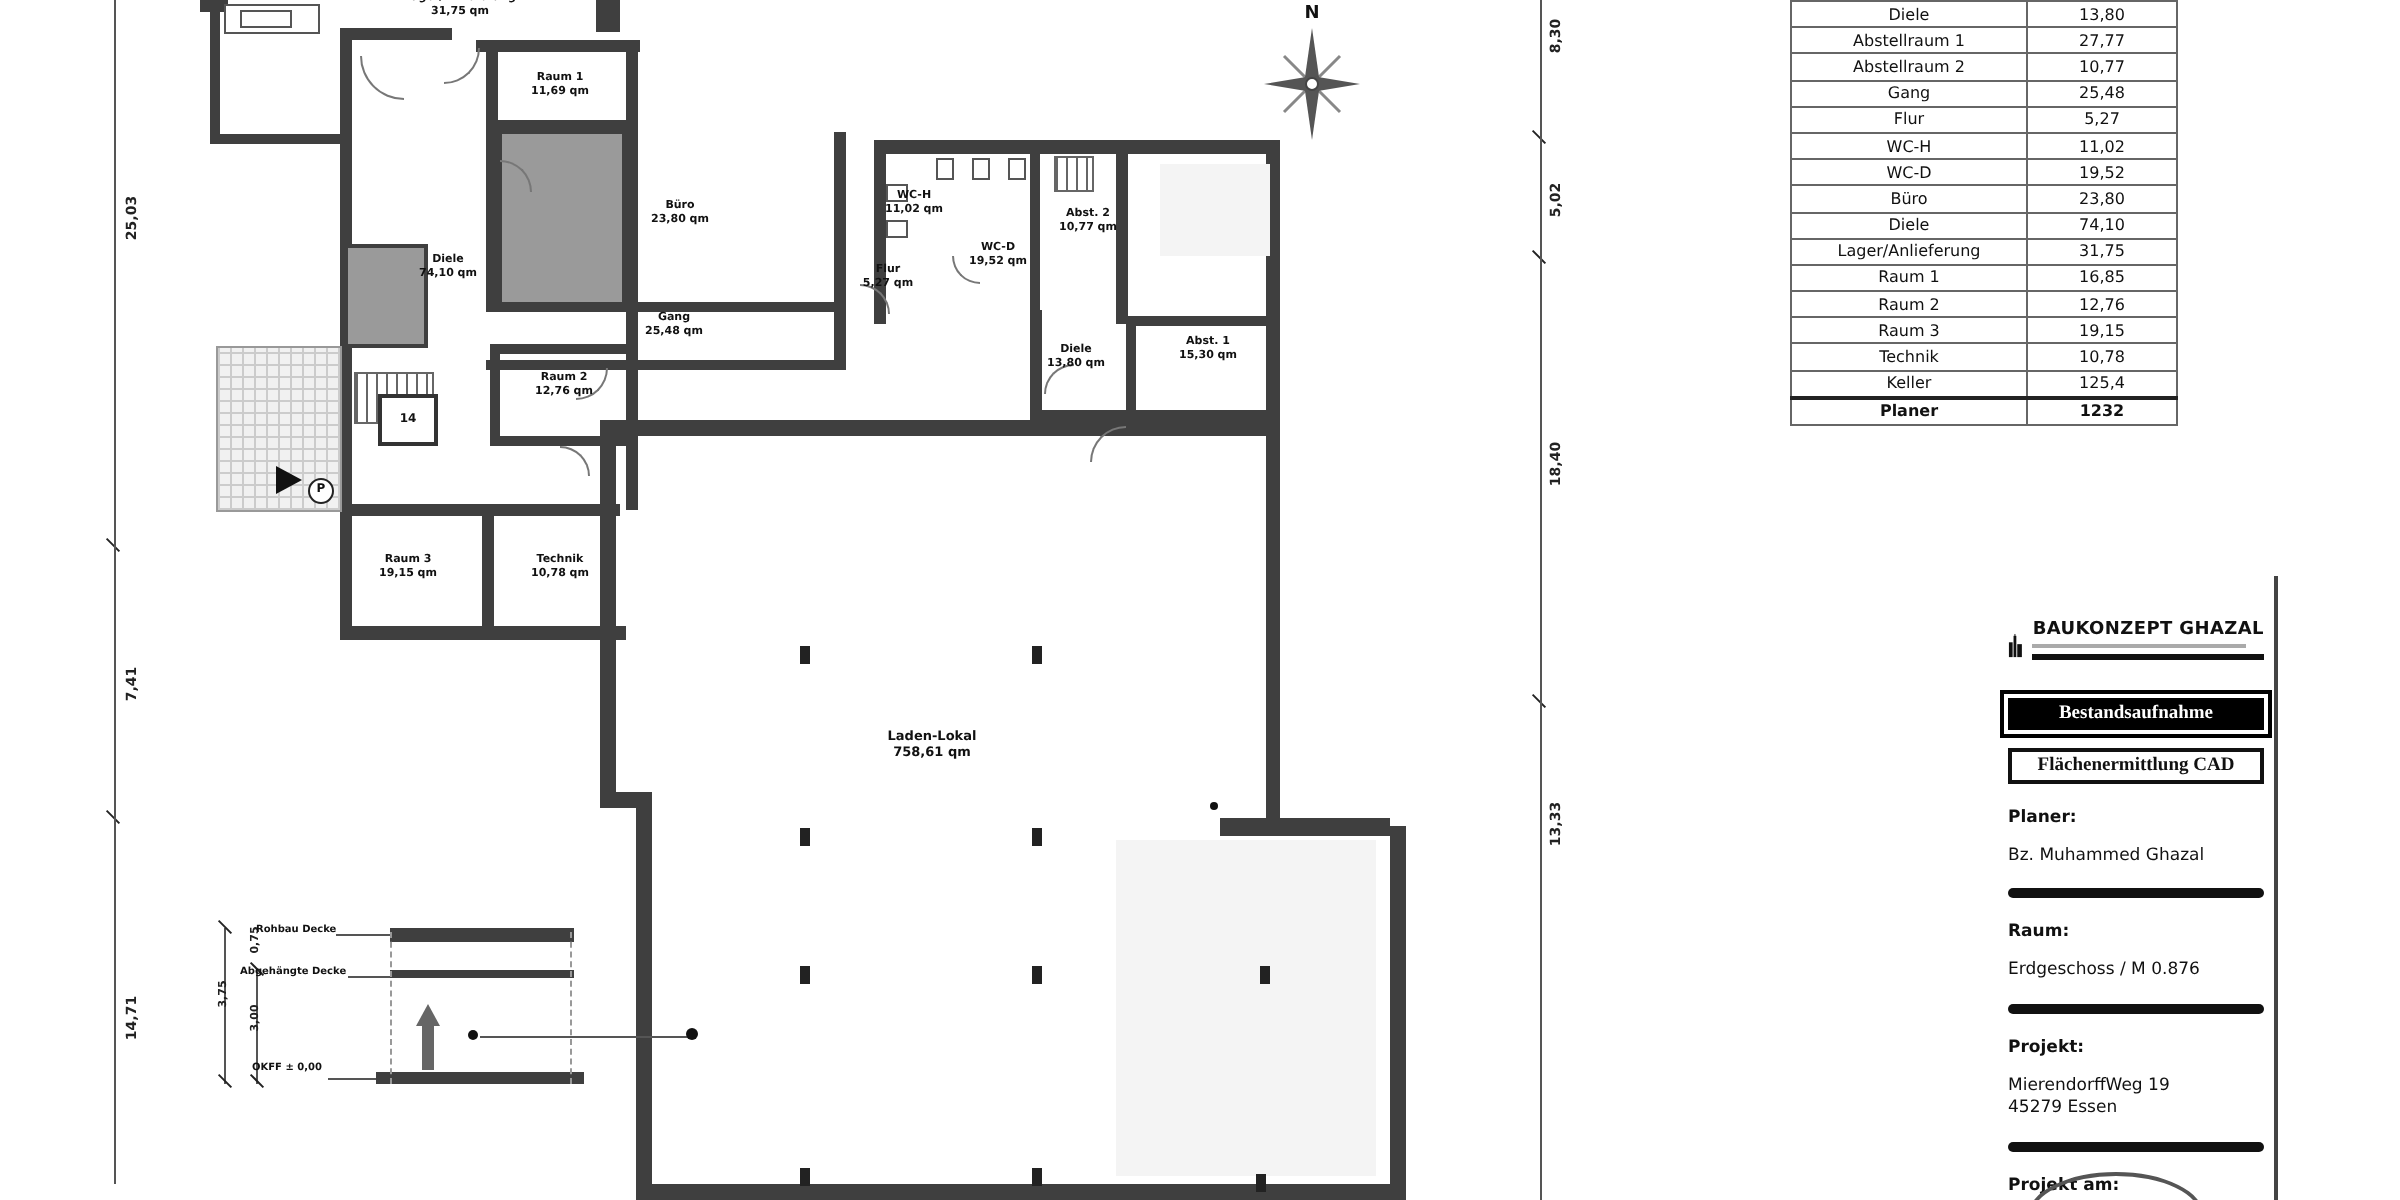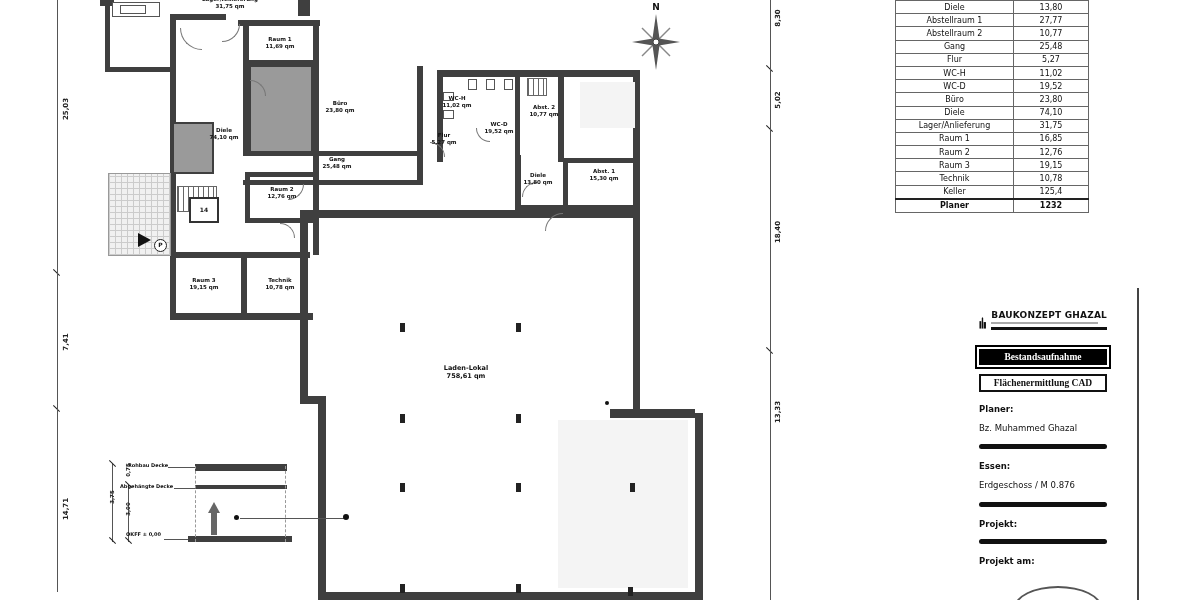--- a/index.html
+++ b/index.html
@@ -44,21 +44,21 @@
         border-right:6px solid transparent;border-bottom:11px solid #666}
   .uparrow-stem{position:absolute;background:#666}
   
   #area-table{position:absolute;left:895px;top:0;border-collapse:collapse;background:#fff}
   #area-table td{border:1px solid #666;font-size:8px;text-align:center;padding:1px 2px;height:10.2px;
        font-family:"DejaVu Sans",sans-serif}
   #area-table td.c1{width:113px}
   #area-table td.c2{width:70px}
   #area-table tr.total td{font-weight:700;border-top:2px solid #222}
   
-  #tblock{position:absolute;left:979px;top:310px;width:128px}
+  #tblock{position:absolute;left:1004px;top:310px;width:128px}
   .logo-row{display:flex;gap:4px;align-items:flex-start}
   .brand{font-size:9px;font-weight:700;letter-spacing:.2px;white-space:nowrap}
   .tagline{height:2px;background:#aaa;margin-top:2px;width:92%}
   .brand-bar{height:3px;background:#111;margin-top:3px;width:100%}
   .badge-dark{margin-top:13px;background:#000;color:#fff;border:1px solid #000;outline:2px solid #000;
        outline-offset:2px;font-family:"Liberation Serif",serif;font-weight:700;font-size:9.5px;
        text-align:center;padding:2px 1px}
   .badge-box{margin-top:9px;border:2px solid #111;font-family:"Liberation Serif",serif;font-weight:700;
        font-size:9.5px;text-align:center;padding:2px 1px}
   .fl{font-weight:700;font-size:8.5px;margin-top:12px}
@@ -319,24 +319,28 @@
         <div class="brand">BAUKONZEPT GHAZAL</div>
         <div class="tagline"></div>
         <div class="brand-bar"></div>
       </div>
     </div>
     <div class="badge-dark">Bestandsaufnahme</div>
     <div class="badge-box">Flächenermittlung CAD</div>
     <div class="fl">Planer:</div>
     <div class="fv">Bz. Muhammed Ghazal</div>
     <div class="hrbar"></div>
-    <div class="fl">Essen:</div>
+    <div class="fl">Raum:</div>
     <div class="fv">Erdgeschoss / M 0.876</div>
     <div class="hrbar"></div>
     <div class="fl">Projekt:</div>
+    <div class="fv">
+      <span style="display:block">MierendorffWeg 19</span>
+      <span style="display:block">45279 Essen</span>
+    </div>
     <div class="hrbar"></div>
     <div class="fl">Projekt am:</div>
 
   </div>
   <div class="stamp"></div>
   <div class="vline" style="left:1137px;top:288px;width:2px;height:312px"></div>
 
   <div>
     <div class="w" style="left:195px;top:464px;width:92px;height:7px"></div>
     <div class="w" style="left:195px;top:485px;width:92px;height:4px"></div>

